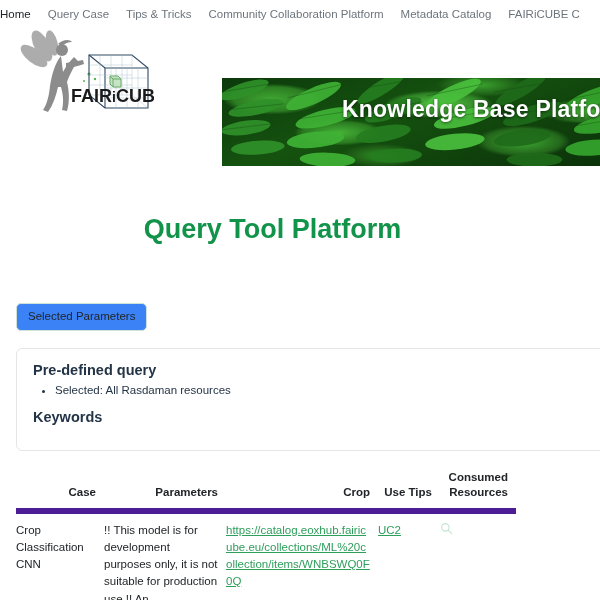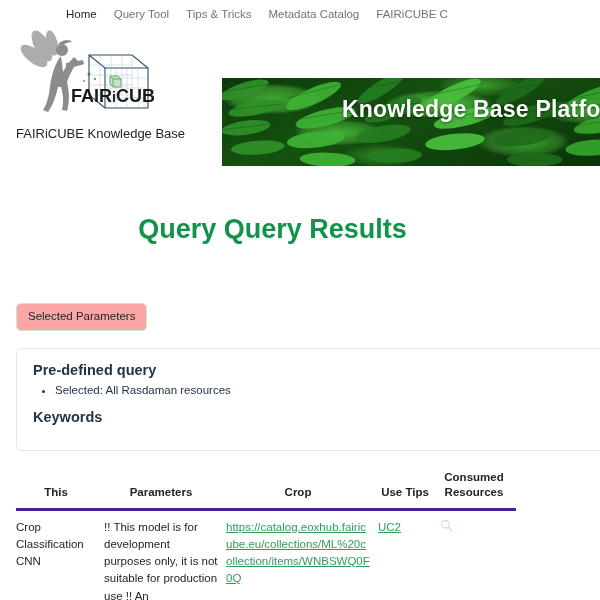--- a/index.html
+++ b/index.html
@@ -11,21 +11,20 @@
     background: #ffffff;
     font-family: "Liberation Sans", sans-serif;
     color: #212529;
   }
 
   
   .navbar {
     height: 30px;
     display: flex;
     align-items: center;
-    padding-left: 66px;
     gap: 17px;
     white-space: nowrap;
     overflow: hidden;
   }
   .nav-item {
     font-size: 11.5px;
     color: #6c757d;
     text-decoration: none;
     line-height: 1;
   }
@@ -99,21 +98,21 @@
     margin: 62px 0 0 0;
     padding-right: 55px;
   }
 
   
   .params-btn-row { margin: 58px 0 0 16px; }
   .params-btn {
     display: inline-block;
     border: 1px solid #cfe3d4;
     border-radius: 5px;
-    background: #fca5a5;
+    background: #3b82f6;
     font-size: 11.5px;
     color: #212529;
     padding: 7px 11px;
     line-height: 1;
     font-family: "Liberation Sans", sans-serif;
     cursor: pointer;
   }
 
   
   .params-card {
@@ -146,24 +145,24 @@
   .table-wrap { margin: 19px 0 0 16px; }
   table.results {
     border-collapse: collapse;
     width: 500px;
     table-layout: fixed;
   }
   table.results th {
     font-size: 11.5px;
     font-weight: bold;
     color: #212529;
-    text-align: center;
+    text-align: right;
     vertical-align: bottom;
     padding: 0 8px 7px 0;
-    border-bottom: 3px solid #4c1d95;
+    border-bottom: 6px solid #4c1d95;
     line-height: 1.35;
   }
   table.results td {
     font-size: 11.5px;
     color: #212529;
     text-align: left;
     vertical-align: top;
     padding: 8px 8px 8px 0;
     line-height: 1.5;
     word-wrap: break-word;
@@ -184,22 +183,23 @@
     line-height: 1;
     color: #bfe4cd;
     font-size: 14px;
   }
 </style>
 </head>
 <body>
 
 <div class="navbar">
   <a class="nav-item active" href="#">Home</a>
-  <a class="nav-item" href="#">Query Tool</a>
+  <a class="nav-item" href="#">Query Case</a>
   <a class="nav-item" href="#">Tips &amp; Tricks</a>
+  <a class="nav-item" href="#">Community Collaboration Platform</a>
   <a class="nav-item" href="#">Metadata Catalog</a>
   <a class="nav-item" href="#">FAIRiCUBE C</a>
 </div>
 
 <div class="header">
 
   <div class="brand">
     <div class="logo-wrap">
       <svg width="140" height="92" viewBox="0 0 140 92" aria-hidden="true">
 
@@ -236,21 +236,20 @@
           <path d="M118 65 L134 78"></path>
         </g>
 
         <g stroke="#4f9e4a" stroke-width="1" fill="#bfe0be" opacity="0.85">
           <path d="M96 46 L104 46 L107 49 L107 57 L99 57 L96 54 Z"></path>
           <path d="M96 46 L99 49 L107 49 M99 49 L99 57"></path>
         </g>
         <text x="57" y="72" font-family="Liberation Sans, sans-serif" font-size="18" font-weight="bold" fill="#1a1a1a">FAIR<tspan font-size="14">i</tspan>CUBE</text>
       </svg>
     </div>
-    <div class="brand-caption">FAIRiCUBE Knowledge Base</div>
   </div>
 
   <div class="banner">
     <svg class="banner-leaves" viewBox="0 0 420 90" preserveAspectRatio="none" aria-hidden="true">
       <g opacity="0.92">
         <g fill="#2f9129">
             <ellipse cx="22" cy="12" rx="26" ry="7" transform="rotate(-18 22 12)"></ellipse>
             <ellipse cx="34" cy="30" rx="28" ry="7" transform="rotate(-12 34 30)"></ellipse>
             <ellipse cx="24" cy="50" rx="25" ry="7" transform="rotate(-8 24 50)"></ellipse>
             <ellipse cx="36" cy="70" rx="27" ry="7" transform="rotate(-4 36 70)"></ellipse>
@@ -285,21 +284,21 @@
           </g>
       </g>
       <g stroke="#11450e" stroke-width="0.7" opacity="0.5" fill="none">
         <path d="M0 14 L48 6 M6 32 L62 26 M0 52 L50 46 M66 20 L122 6 M72 42 L136 32 M134 12 L188 2 M146 34 L202 24 M206 18 L262 6 M216 42 L276 32 M274 14 L330 4 M286 38 L342 28 M346 22 L402 10 M356 48 L414 38"></path>
       </g>
     </svg>
     <div class="banner-title">Knowledge Base Platfor</div>
   </div>
 </div>
 
-<h1 class="page-title">Query Query Results</h1>
+<h1 class="page-title">Query Tool Platform</h1>
 
 <div class="params-btn-row">
   <button class="params-btn">Selected Parameters</button>
 </div>
 
 <div class="params-card">
   <div class="card-heading">Pre-defined query</div>
   <ul class="card-list">
     <li>Selected: All Rasdaman resources</li>
   </ul>
@@ -310,21 +309,21 @@
   <table class="results">
     <colgroup>
       <col class="col-name">
         <col class="col-desc">
         <col class="col-link">
         <col class="col-uc">
         <col class="col-cons">
     </colgroup>
     <thead>
       <tr>
-        <th>This</th>
+        <th>Case</th>
         <th>Parameters</th>
         <th>Crop</th>
         <th>Use Tips</th>
         <th>Consumed Resources</th>
       </tr>
     </thead>
     <tbody>
       <tr>
         <td>Crop Classification CNN</td>
         <td>!! This model is for development purposes only, it is not suitable for production use !! An</td>

